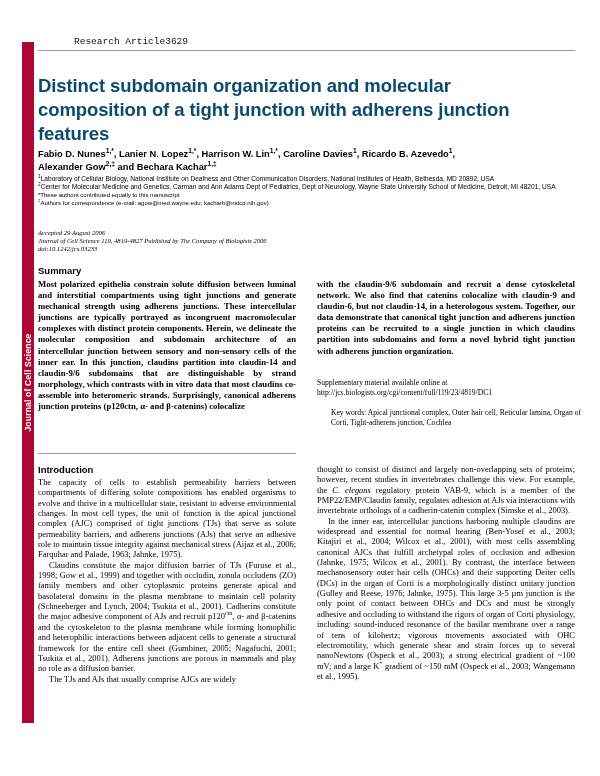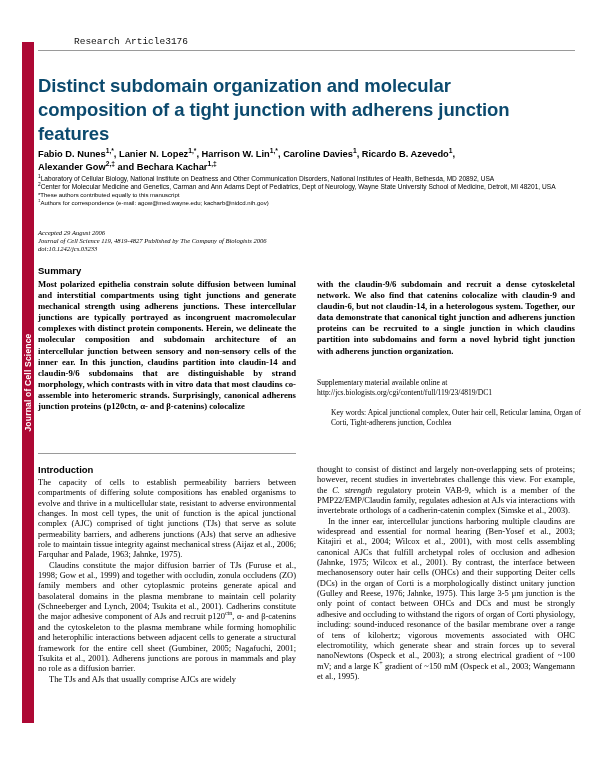--- a/index.html
+++ b/index.html
@@ -222,21 +222,21 @@
 <body>
 
 <div id="journal-spine">
   <div id="journal-spine-label">Journal of Cell Science</div>
 </div>
 
 <div id="page">
 
   <div id="running-head">
     <span>Research Article</span>
-    <span>3176</span>
+    <span>3629</span>
   </div>
   <div id="running-head-rule"></div>
 
   <h1 id="article-title">Distinct subdomain organization and molecular composition of a tight junction with adherens junction features</h1>
 
   <div id="author-list">
     <div>Fabio D. Nunes<sup>1,*</sup>, Lanier N. Lopez<sup>1,*</sup>, Harrison W. Lin<sup>1,*</sup>, Caroline Davies<sup>1</sup>, Ricardo B. Azevedo<sup>1</sup>,</div>
     <div>Alexander Gow<sup>2,‡</sup> and Bechara Kachar<sup>1,‡</sup></div>
   </div>
 
@@ -267,17 +267,17 @@
   <div id="intro-rule"></div>
   <div id="intro-heading">Introduction</div>
 
   <div id="body-left">
     <p class="para">The capacity of cells to establish permeability barriers between compartments of differing solute compositions has enabled organisms to evolve and thrive in a multicellular state, resistant to adverse environmental changes. In most cell types, the unit of function is the apical junctional complex (AJC) comprised of tight junctions (TJs) that serve as solute permeability barriers, and adherens junctions (AJs) that serve an adhesive role to maintain tissue integrity against mechanical stress (Aijaz et al., 2006; Farquhar and Palade, 1963; Jahnke, 1975).</p>
     <p class="para indent">Claudins constitute the major diffusion barrier of TJs (Furuse et al., 1998; Gow et al., 1999) and together with occludin, zonula occludens (ZO) family members and other cytoplasmic proteins generate apical and basolateral domains in the plasma membrane to maintain cell polarity (Schneeberger and Lynch, 2004; Tsukita et al., 2001). Cadherins constitute the major adhesive component of AJs and recruit p120<sup>ctn</sup>, α- and β-catenins and the cytoskeleton to the plasma membrane while forming homophilic and heterophilic interactions between adjacent cells to generate a structural framework for the entire cell sheet (Gumbiner, 2005; Nagafuchi, 2001; Tsukita et al., 2001). Adherens junctions are porous in mammals and play no role as a diffusion barrier.</p>
     <p class="para indent">The TJs and AJs that usually comprise AJCs are widely</p>
   </div>
 
   <div id="body-right">
-    <p class="para">thought to consist of distinct and largely non-overlapping sets of proteins; however, recent studies in invertebrates challenge this view. For example, the <i>C. strength</i> regulatory protein VAB-9, which is a member of the PMP22/EMP/Claudin family, regulates adhesion at AJs via interactions with invertebrate orthologs of a cadherin-catenin complex (Simske et al., 2003).</p>
+    <p class="para">thought to consist of distinct and largely non-overlapping sets of proteins; however, recent studies in invertebrates challenge this view. For example, the <i>C. elegans</i> regulatory protein VAB-9, which is a member of the PMP22/EMP/Claudin family, regulates adhesion at AJs via interactions with invertebrate orthologs of a cadherin-catenin complex (Simske et al., 2003).</p>
     <p class="para indent">In the inner ear, intercellular junctions harboring multiple claudins are widespread and essential for normal hearing (Ben-Yosef et al., 2003; Kitajiri et al., 2004; Wilcox et al., 2001), with most cells assembling canonical AJCs that fulfill archetypal roles of occlusion and adhesion (Jahnke, 1975; Wilcox et al., 2001). By contrast, the interface between mechanosensory outer hair cells (OHCs) and their supporting Deiter cells (DCs) in the organ of Corti is a morphologically distinct unitary junction (Gulley and Reese, 1976; Jahnke, 1975). This large 3-5 µm junction is the only point of contact between OHCs and DCs and must be strongly adhesive and occluding to withstand the rigors of organ of Corti physiology, including: sound-induced resonance of the basilar membrane over a range of tens of kilohertz; vigorous movements associated with OHC electromotility, which generate shear and strain forces up to several nanoNewtons (Ospeck et al., 2003); a strong electrical gradient of ~100 mV; and a large K<sup>+</sup> gradient of ~150 mM (Ospeck et al., 2003; Wangemann et al., 1995).</p>
   </div>
 
 </div>
 
 </body></html>

